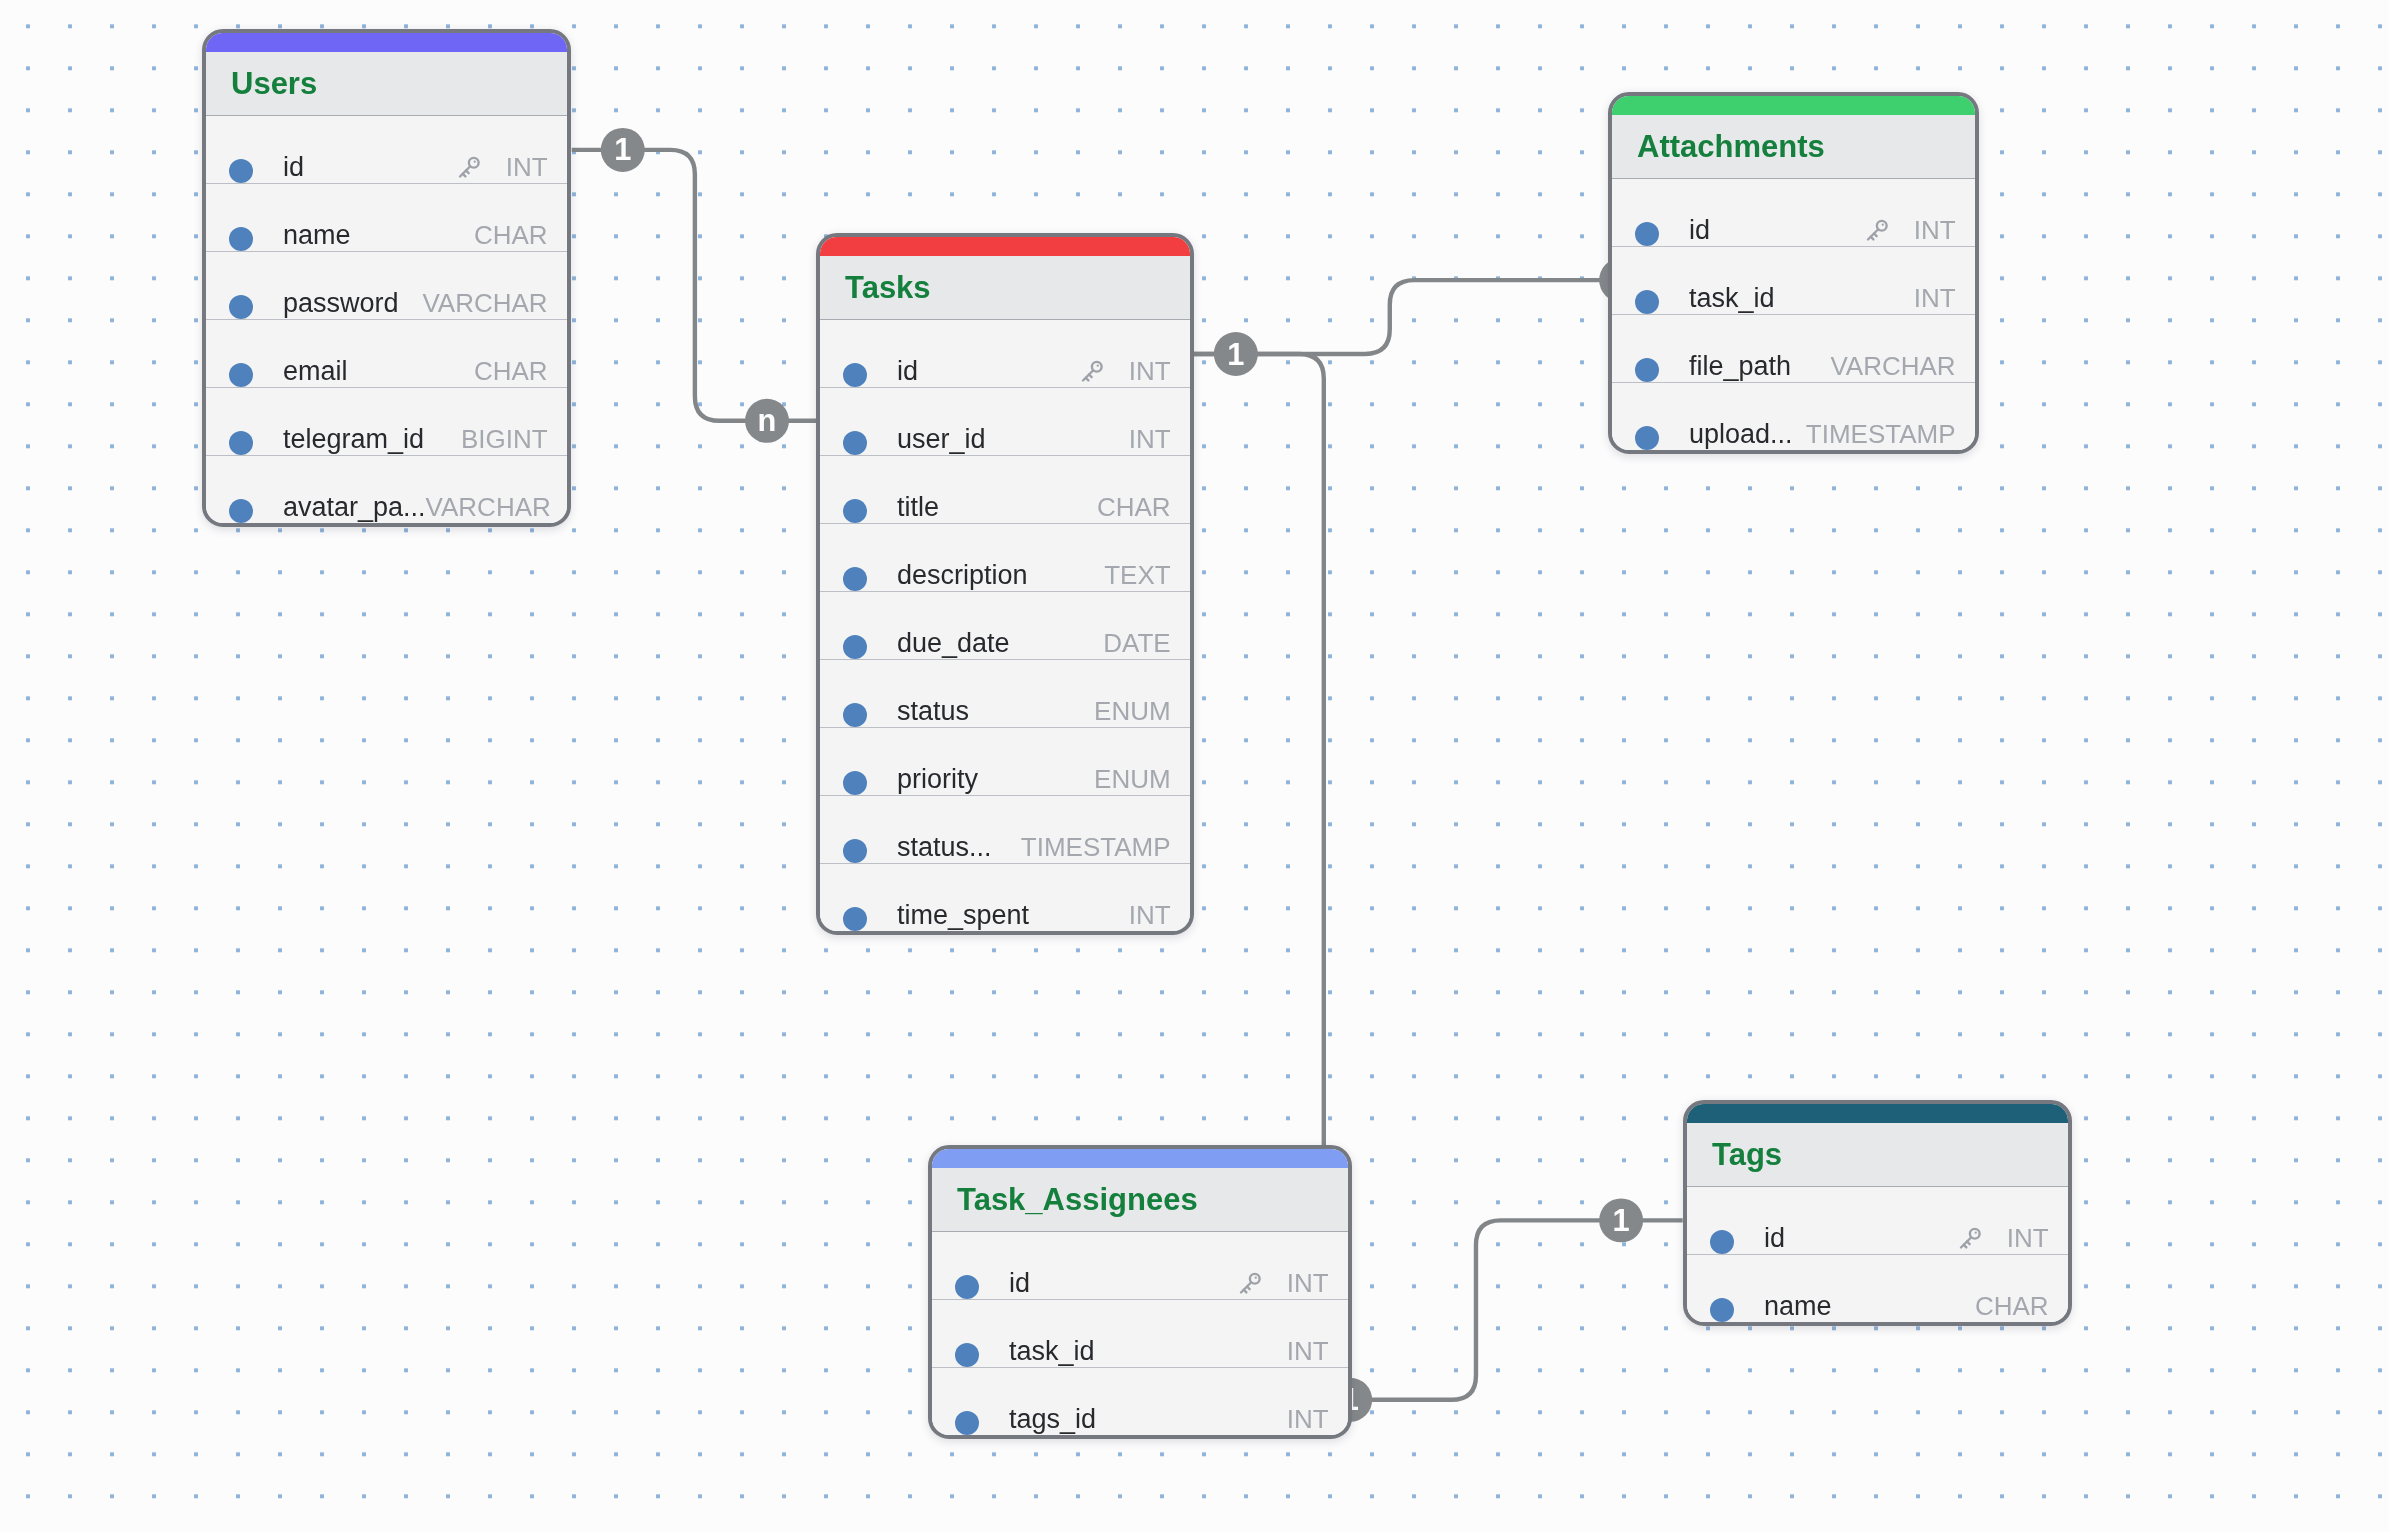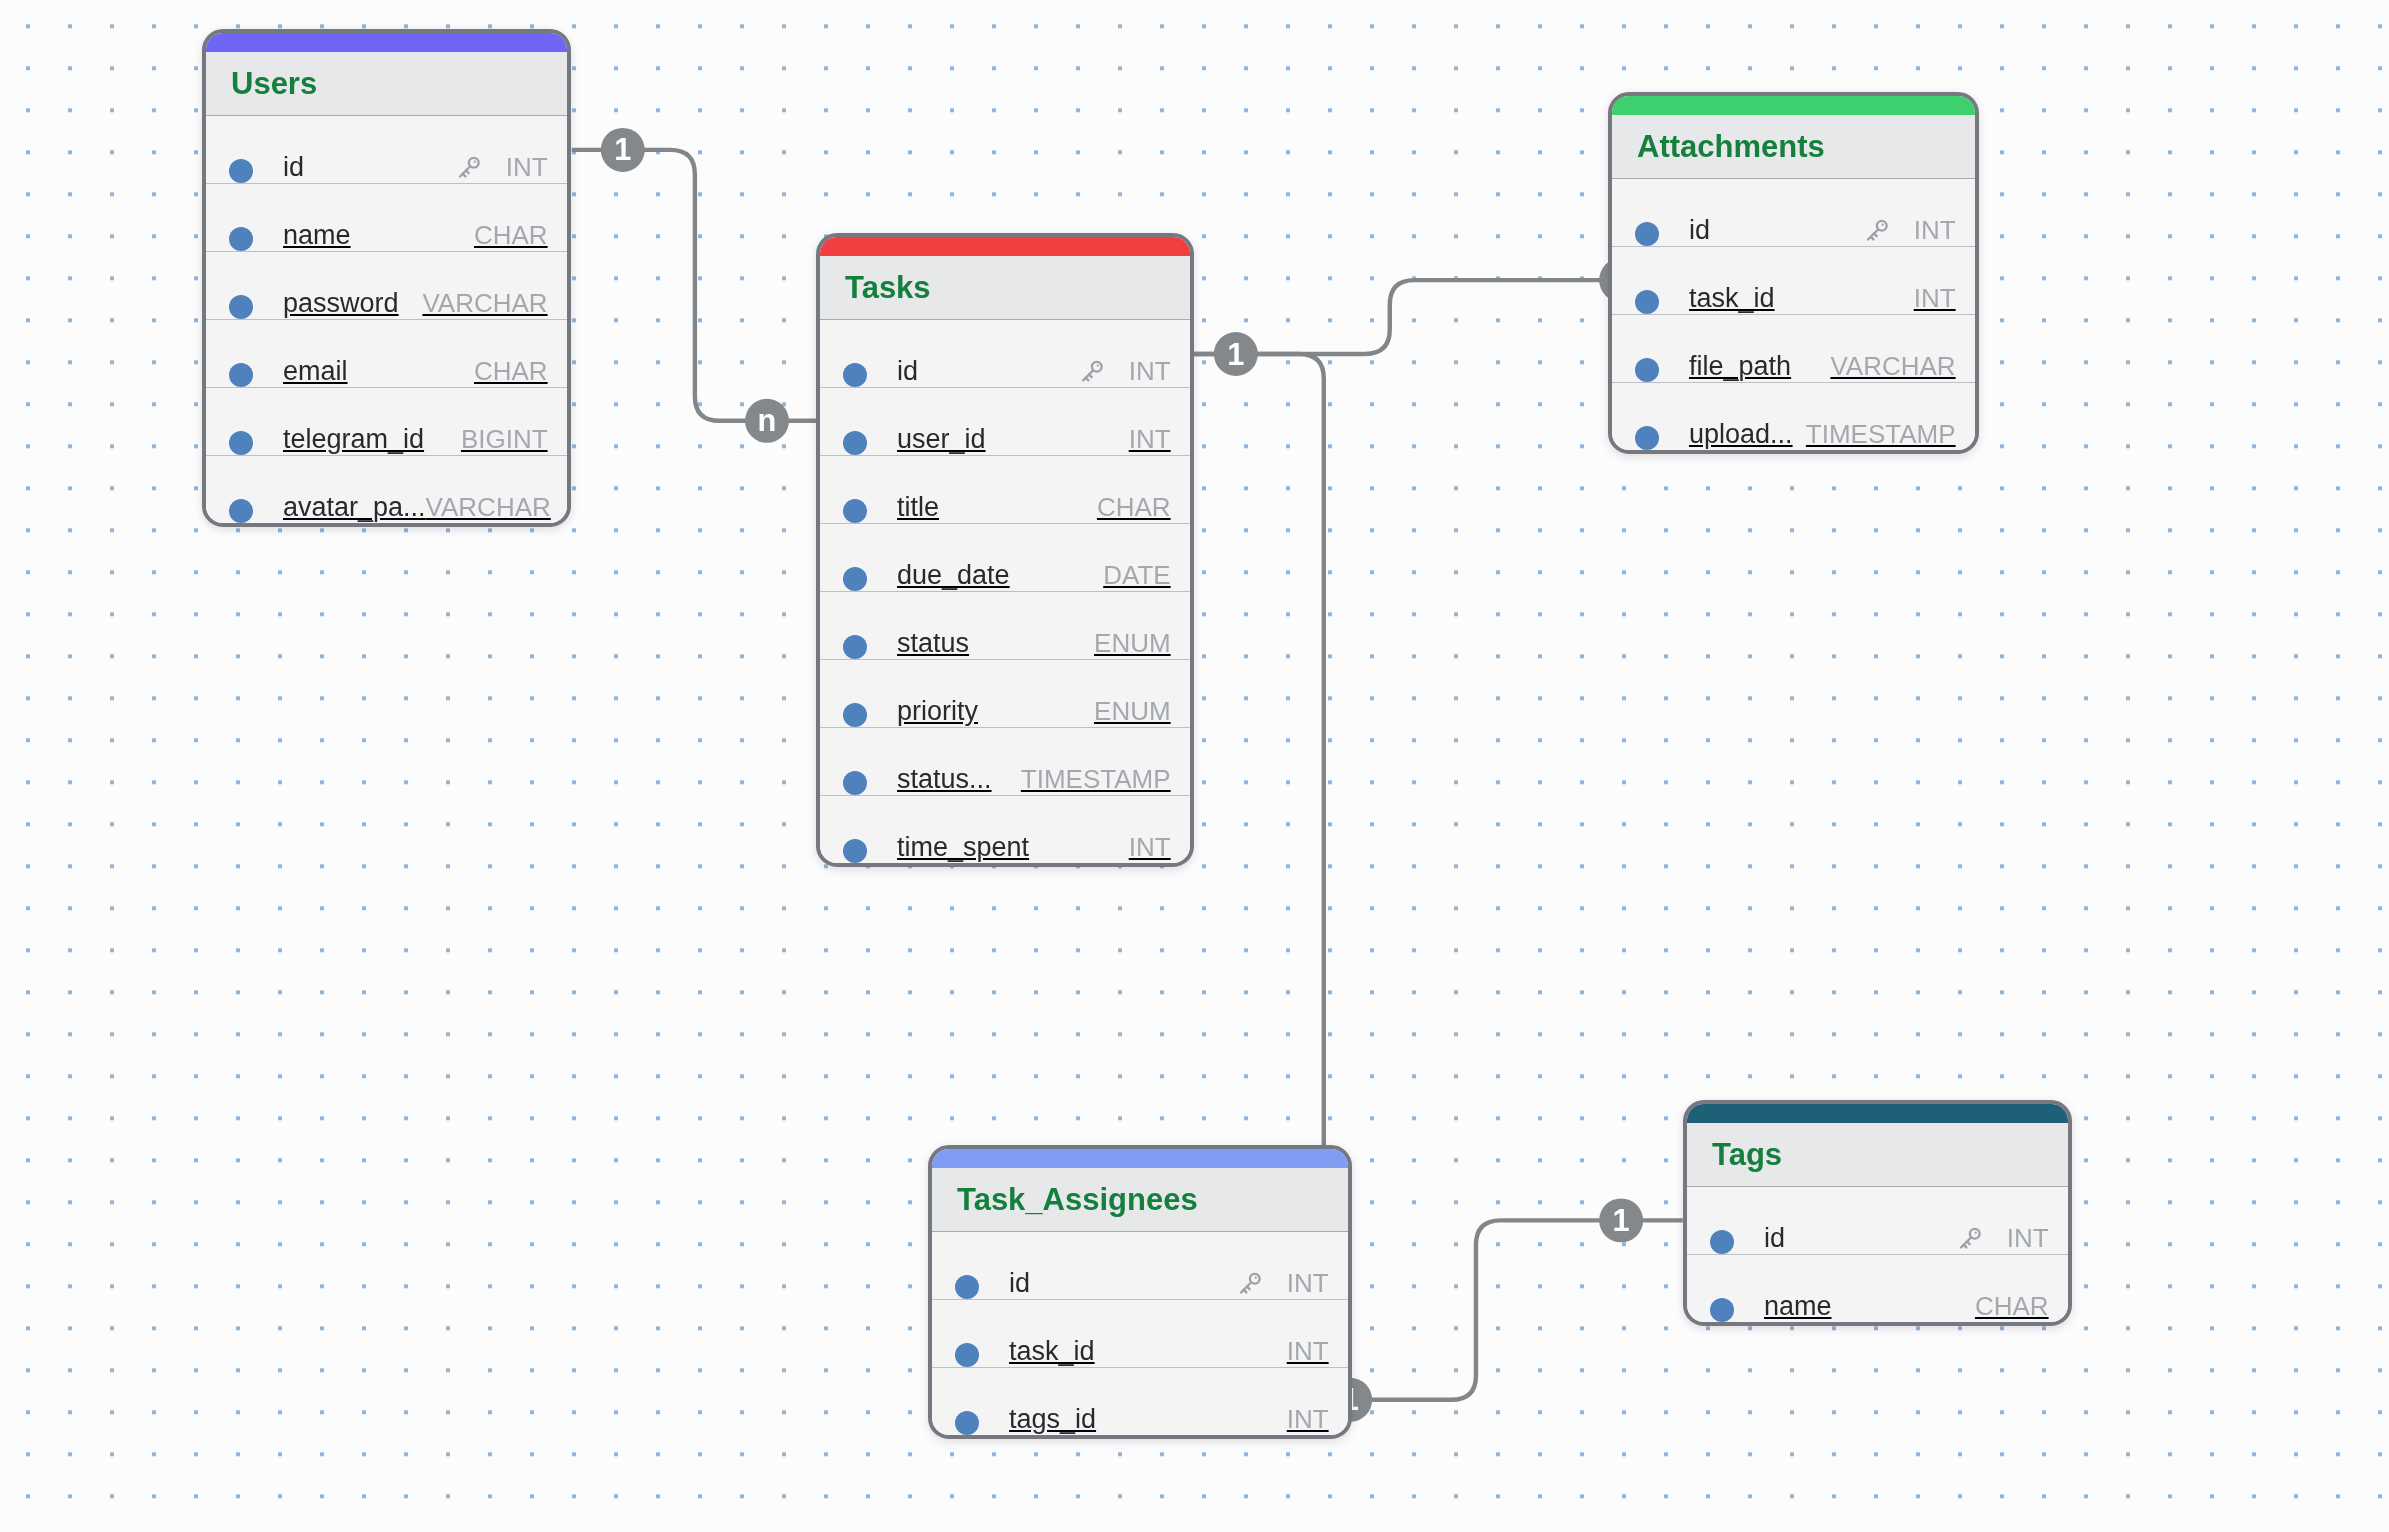--- a/index.html
+++ b/index.html
@@ -11,21 +11,21 @@
   svg.connectors path{stroke:#838689;stroke-width:5;fill:none;}
   svg.connectors circle.badge-bg{fill:#85888b;}
   svg.connectors text{fill:#ffffff;font-size:35px;font-weight:600;text-anchor:middle;
     font-family:"Liberation Sans","DejaVu Sans",sans-serif;}
   .table{position:absolute;box-sizing:border-box;border:4.4px solid #75797f;border-radius:21px;
     overflow:hidden;background:#f4f4f5;box-shadow:0 2.6px 8.8px rgba(40,45,60,.14);}
   .bar{height:19.4px;border-radius:15px 15px 0 0;}
   .title{height:63px;display:flex;align-items:center;padding:0 25px;background:#e7e8ea;
     border-bottom:1.8px solid #a6aab1;font-weight:bold;font-size:31px;color:#15803d;}
   .row{height:67px;display:flex;align-items:flex-end;padding:0 19.4px 0 23px;background:#f4f4f5;}
-  .row + .row{border-top:1.8px solid #bcc0c6;text-decoration:underline;}
+  .row + .row{border-top:1.8px solid #bcc0c6;}
   .fdot{width:24px;height:24px;border-radius:50%;background:#4f82bd;margin-right:30px;flex:none;}
   .fname{font-size:27px;color:#27292c;white-space:nowrap;}
   .ftype{margin-left:auto;display:flex;align-items:center;gap:22px;font-size:26px;color:#a4a8ae;white-space:nowrap;}
   .key{width:30px;height:30px;flex:none;}
   .key *{stroke:#9da1a8;stroke-width:1.9;fill:none;stroke-linecap:round;stroke-linejoin:round;}
   .key .hole{fill:#9da1a8;stroke:none;}
 </style>
 </head>
 <body>
 
@@ -147,20 +147,27 @@
     </div>
     <div class="row">
       <span class="fdot"></span>
       <span class="fname">title</span>
       <span class="ftype">
           <span>CHAR</span>
         </span>
     </div>
     <div class="row">
       <span class="fdot"></span>
+      <span class="fname">description</span>
+      <span class="ftype">
+          <span>TEXT</span>
+        </span>
+    </div>
+    <div class="row">
+      <span class="fdot"></span>
       <span class="fname">due_date</span>
       <span class="ftype">
           <span>DATE</span>
         </span>
     </div>
     <div class="row">
       <span class="fdot"></span>
       <span class="fname">status</span>
       <span class="ftype">
           <span>ENUM</span>

